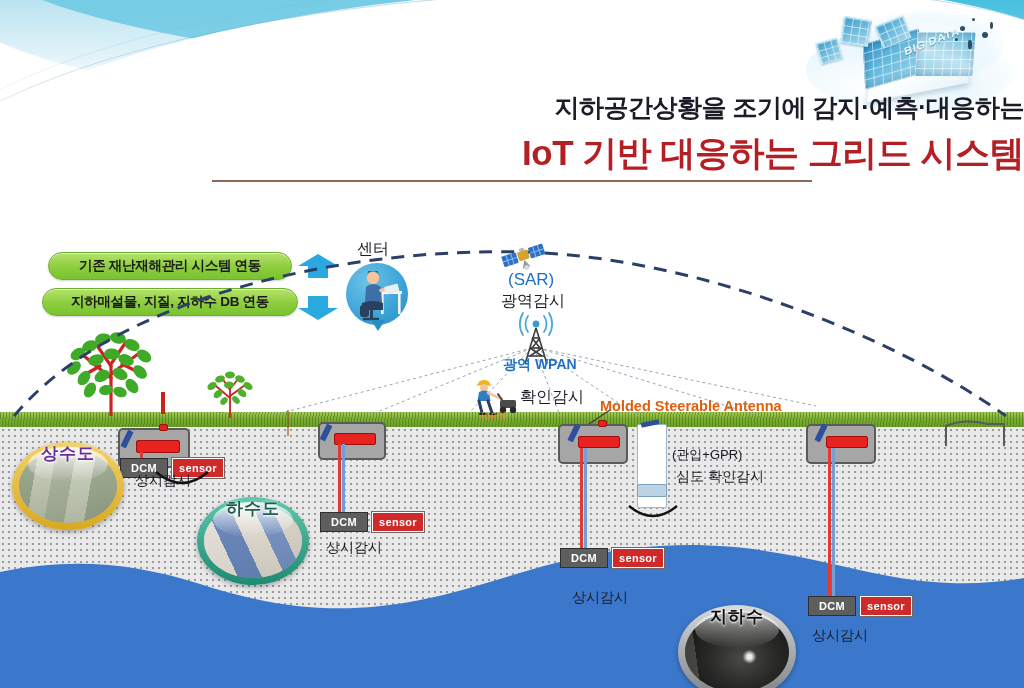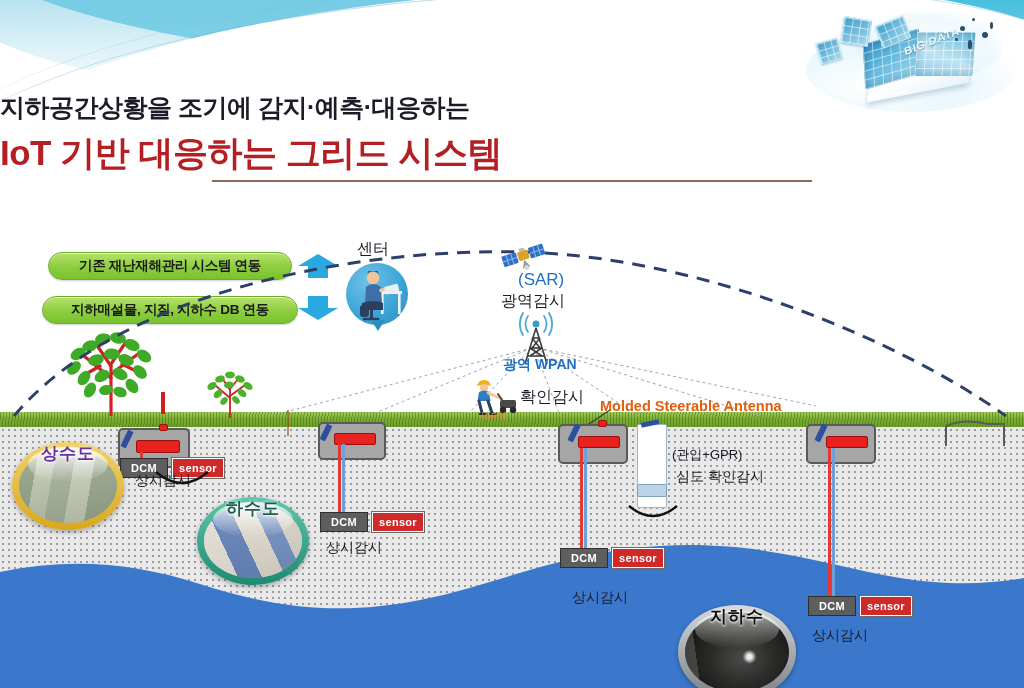--- a/index.html
+++ b/index.html
@@ -115,21 +115,21 @@
     letter-spacing: .5px;
     transform: skewY(-12deg) rotate(-10deg);
     text-shadow: 0 1px 1px rgba(30,90,130,.6);
     white-space: nowrap;
   }
   .bd-splash { position: absolute; border-radius: 50%; background: #2d4f63; }
 
   
   .title-wrap {
     position: absolute; left: 0; top: 92px; width: 1024px;
-    text-align: left;
+    text-align: right;
   }
   .title-sub {
     font-size: 25px; font-weight: 700; color: #1c1c28;
     letter-spacing: -0.5px; line-height: 1.25;
   }
   .title-main {
     margin-top: 9px;
     font-size: 35px; font-weight: 700; color: #b41f24;
     letter-spacing: -0.5px; line-height: 1.2;
   }
@@ -392,21 +392,21 @@
         <ellipse cx="44" cy="25" rx="5" ry="3.4" transform="rotate(40 44 25)"></ellipse>
         <ellipse cx="26" cy="33" rx="4.4" ry="3" transform="rotate(-50 26 33)"></ellipse>
         <ellipse cx="38" cy="32" rx="4.4" ry="3" transform="rotate(46 38 32)"></ellipse>
       </g>
     </svg>
   </div>
 
   <div class="pill" style="left:48px;top:252px;width:244px;height:28px;">
     <span>기존 재난재해관리 시스템 연동</span>
   </div>
-  <div class="pill" style="left:42px;top:288px;width:256px;height:28px;margin-top:8px;">
+  <div class="pill" style="left:42px;top:288px;width:256px;height:28px;">
     <span>지하매설물, 지질, 지하수 DB 연동</span>
   </div>
 
   <div class="arrows">
     <svg width="50" height="70" viewBox="0 0 50 70">
       <path d="M22,2 L42,14 L32,14 L32,26 L12,26 L12,14 L2,14 Z" fill="#2aa9e0"></path>
       <path d="M22,68 L2,56 L12,56 L12,44 L32,44 L32,56 L42,56 Z" fill="#2aa9e0"></path>
     </svg>
   </div>
 
@@ -446,21 +446,21 @@
           <path d="M35,10 L35,21"></path>
             <path d="M40,10 L40,21"></path>
           <path d="M2,15.5 L17,15.5"></path>
             <path d="M30,15.5 L45,15.5"></path>
         </g>
         <path d="M23,20 l-4,8 l8,0 Z" fill="#9a9a9a"></path>
         <circle cx="23" cy="28" r="2.4" fill="#d9d9d9"></circle>
       </g>
     </svg>
   </div>
-  <div class="lbl lbl-blue" style="left:508px;top:270px;font-size:17px;margin-left:10px;">(SAR)</div>
+  <div class="lbl lbl-blue" style="left:508px;top:270px;font-size:17px;">(SAR)</div>
   <div class="lbl" style="left:501px;top:291px;font-size:16px;">광역감시</div>
 
   <svg style="position:absolute;left:260px;top:330px;width:560px;height:90px;">
     <g stroke="#9aa6b8" stroke-width="1" stroke-dasharray="3 3" fill="none">
       <path d="M272,18 L10,86"></path>
       <path d="M272,18 L108,86"></path>
       <path d="M272,18 L206,86"></path>
       <path d="M274,18 L300,86"></path>
       <path d="M276,18 L378,86"></path>
       <path d="M278,18 L500,86"></path>

